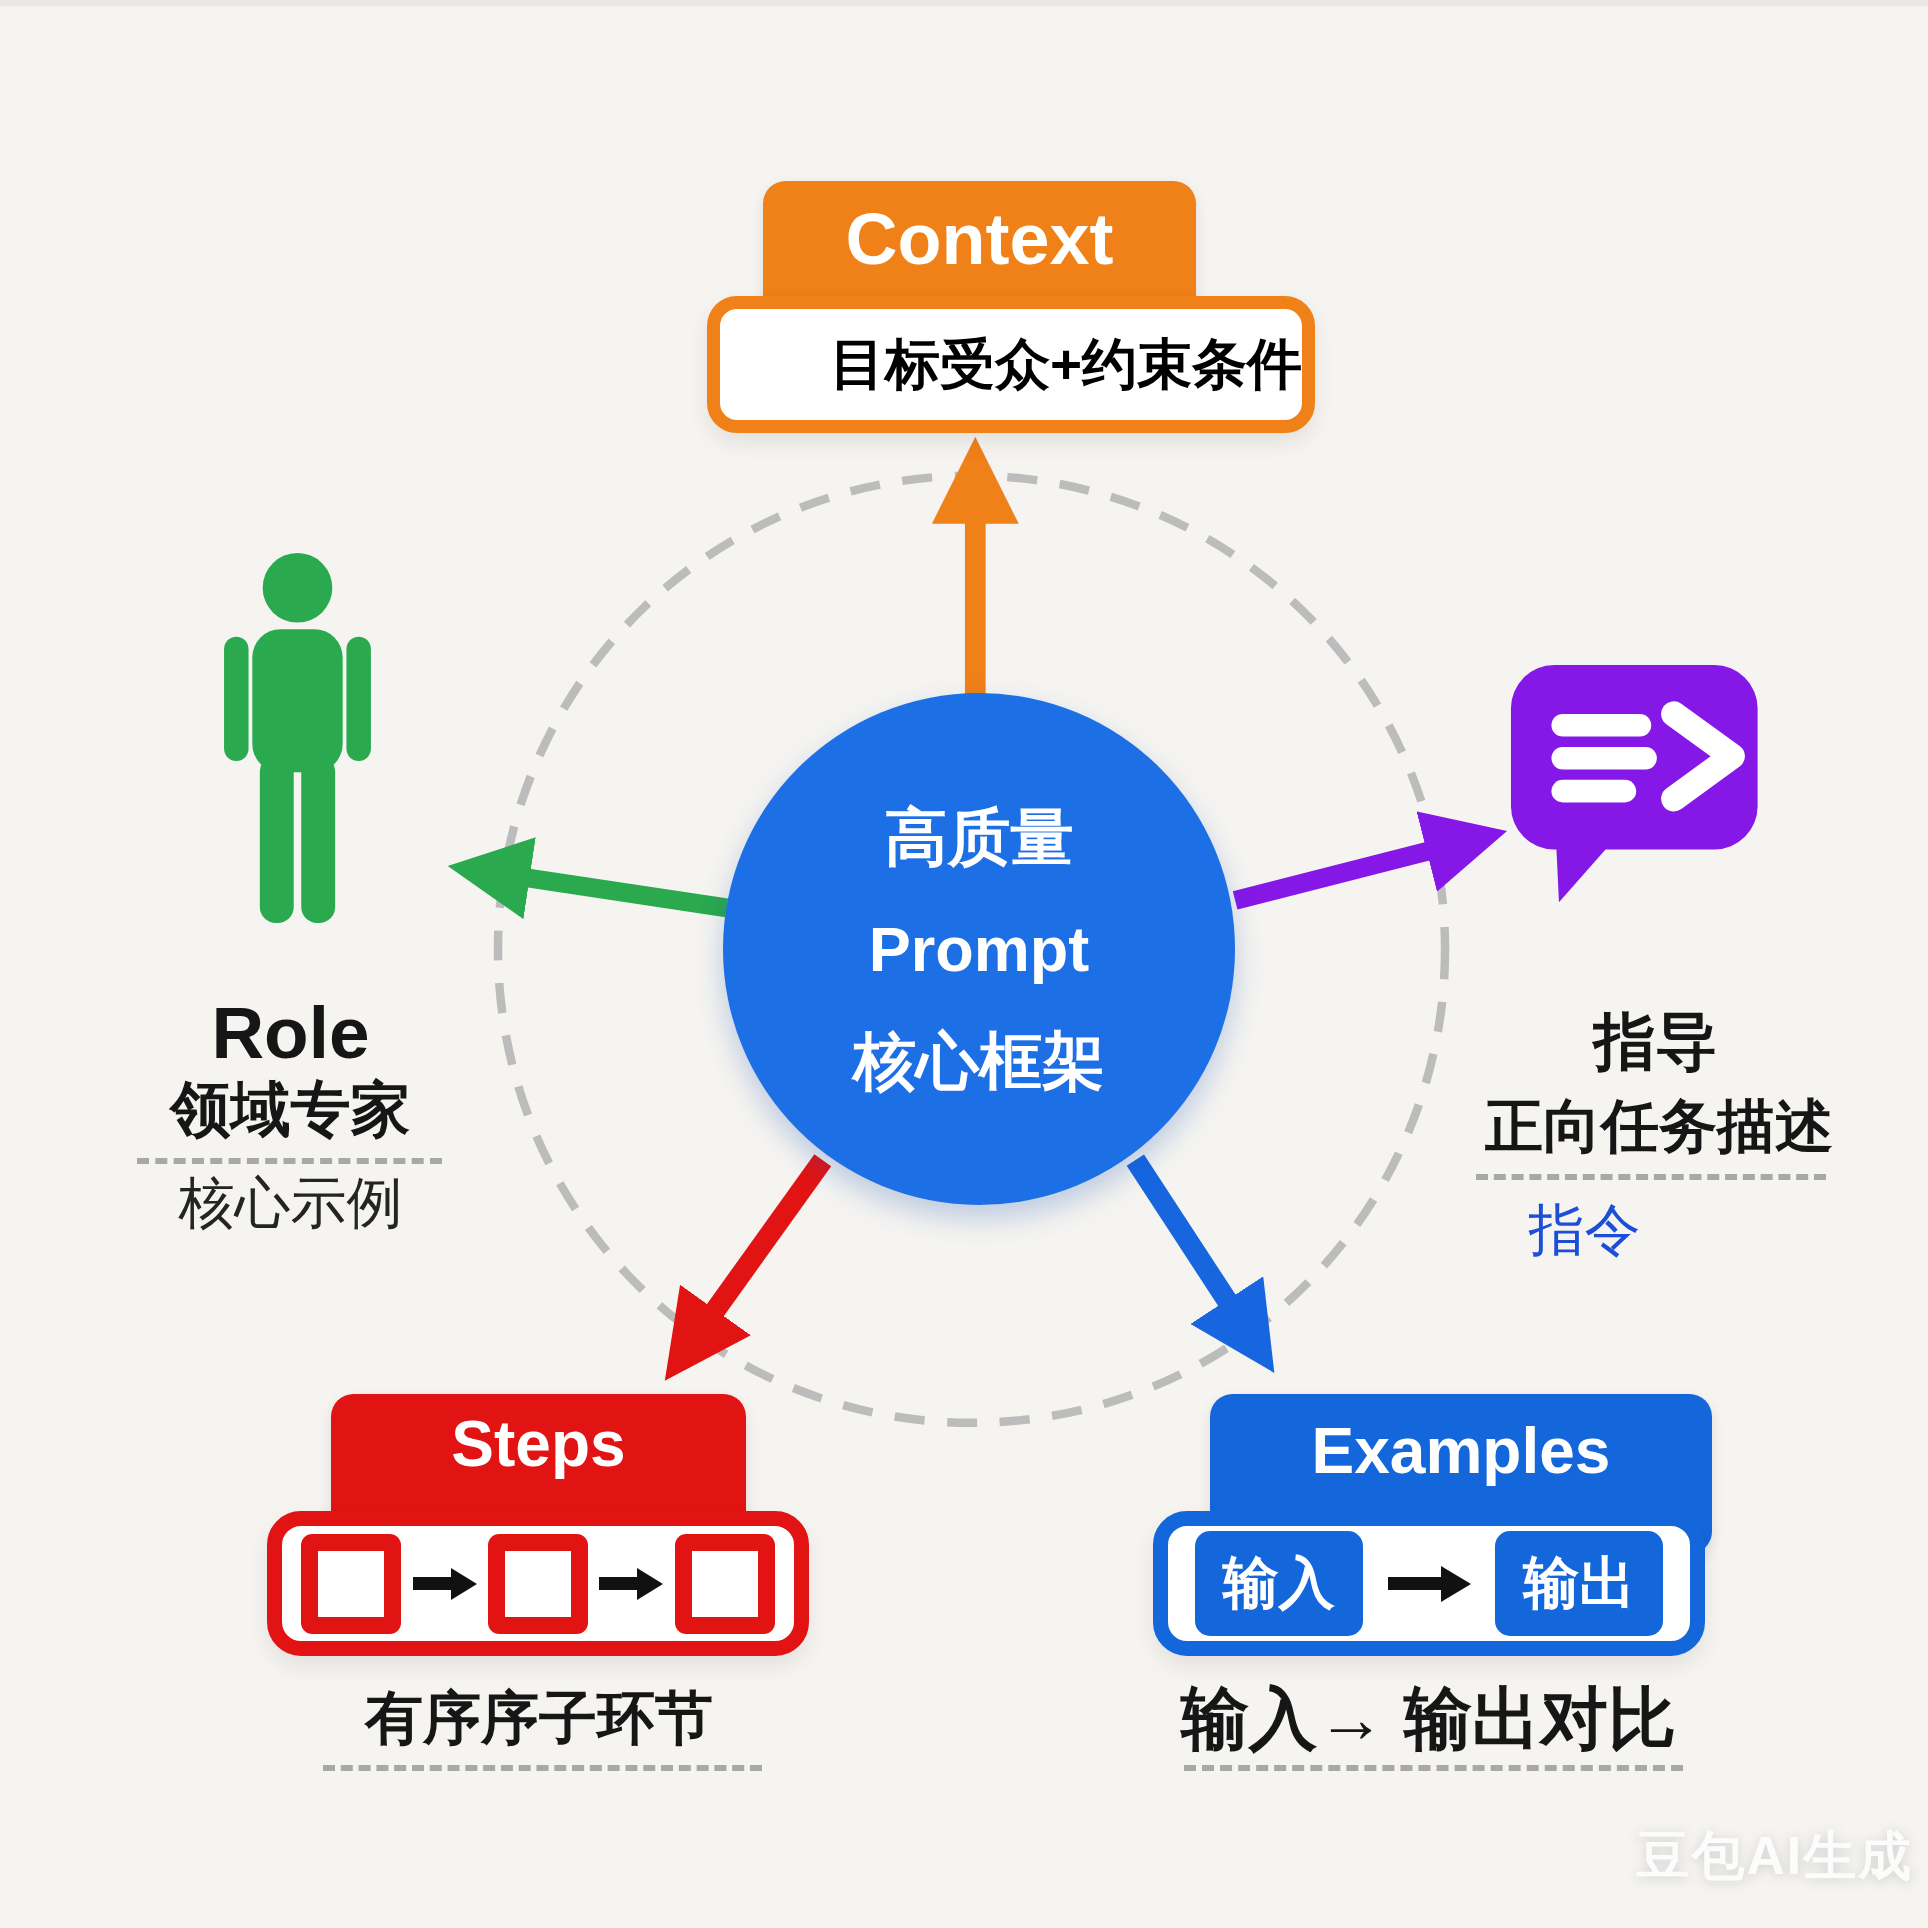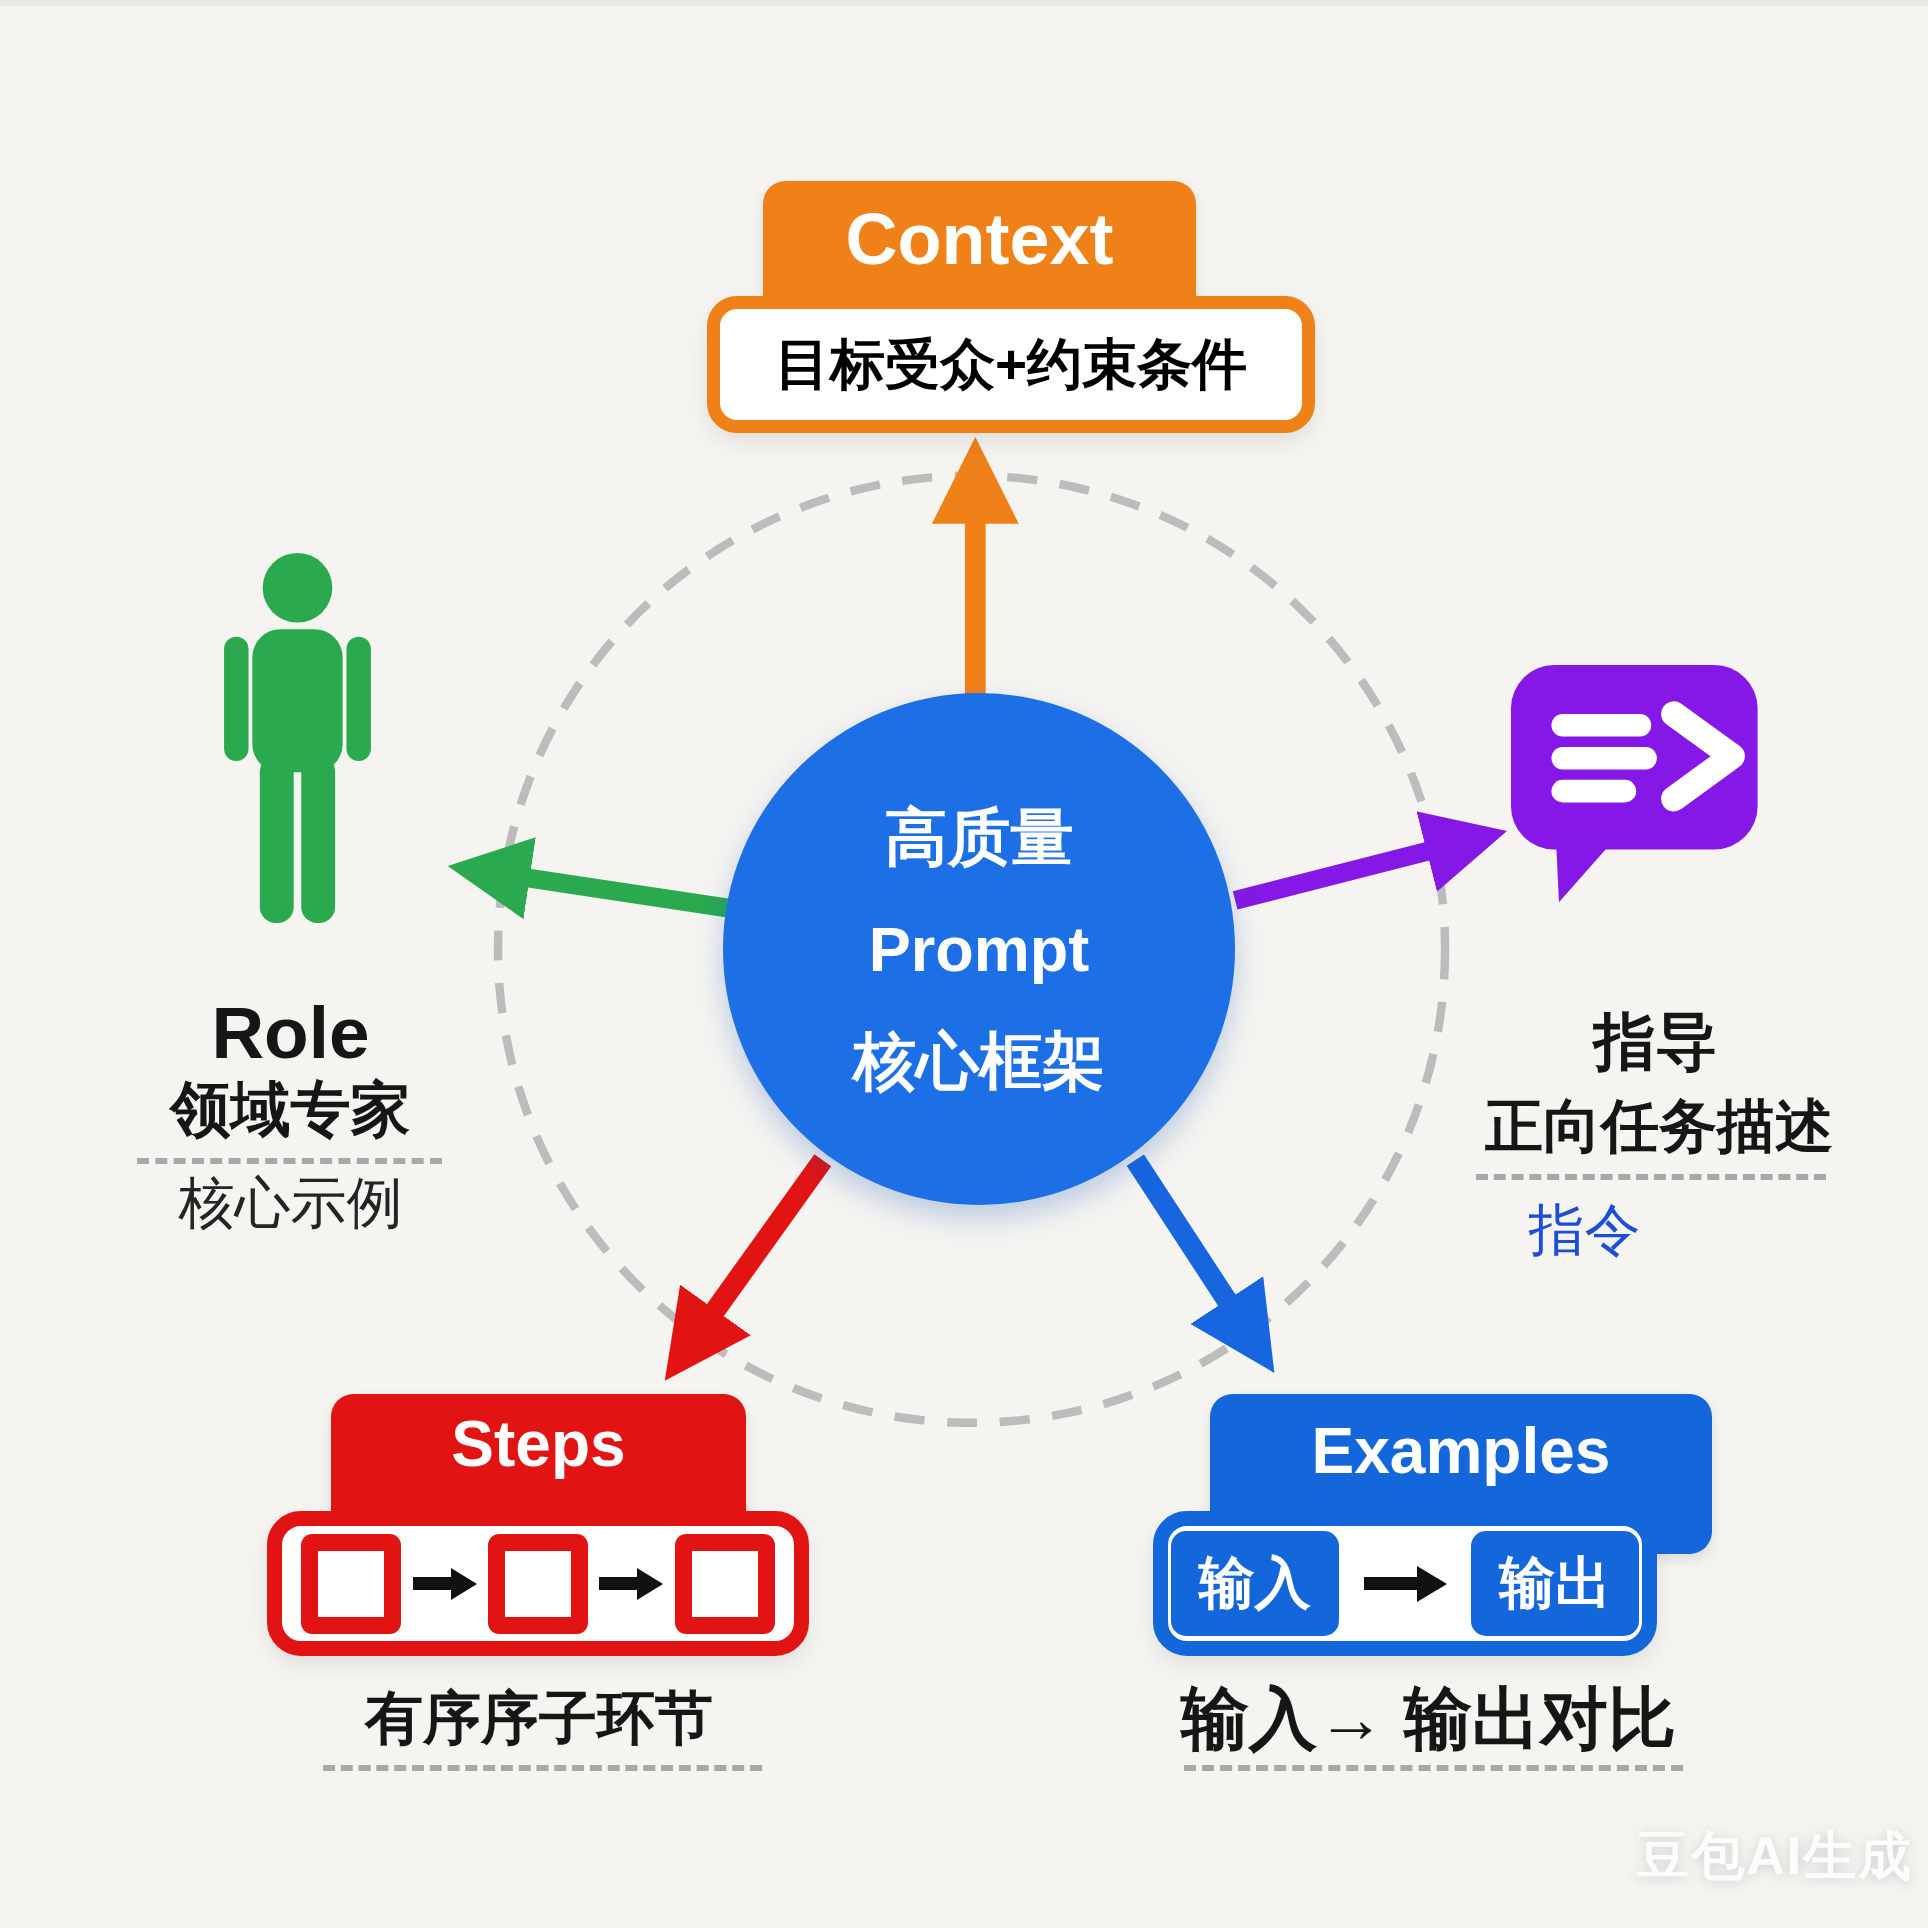--- a/index.html
+++ b/index.html
@@ -19,21 +19,21 @@
   }
   .bodybox{
     position:absolute;box-sizing:border-box;z-index:3;background:#fff;
     display:flex;justify-content:center;align-items:center;
     box-shadow:0 9.4px 21px rgba(0,0,0,.08);
   }
   .divider{position:absolute;border-top:6.6px dashed #a8a8a8;z-index:2;}
 
   
   .context-tab{left:763px;top:175px;width:433px;height:179px;background:#f08018;padding-top:19px;font-size:72px;line-height:79px;}
-  .context-body{left:707px;top:290px;width:608px;height:137px;border:13px solid #f08018;border-radius:30px;font-size:55px;font-weight:800;}
+  .context-body{left:707px;top:290px;width:608px;height:137px;border:13px solid #f08018;border-radius:30px;font-size:55px;font-weight:800;justify-content:flex-end;}
 
   
   .center-circle{
     position:absolute;left:723px;top:687px;width:512px;height:512px;border-radius:50%;
     background:#1c6fe4;z-index:2;display:flex;flex-direction:column;justify-content:center;align-items:center;
     color:#fff;font-weight:800;font-size:63px;line-height:112px;
     box-shadow:0 13px 28px rgba(20,80,180,.25);
   }
 
   
@@ -53,21 +53,21 @@
   .steps-body{left:267px;top:1505px;width:542px;height:145px;border:15px solid #e21313;border-radius:34px;gap:7.5px;}
   .step-square{width:100px;height:100px;border:17px solid #e21313;border-radius:11.3px;background:#fff;box-sizing:border-box;}
   .harrow{display:flex;align-items:center;margin:0 3.8px;}
   .harrow .shaft{width:38px;height:12.2px;background:#111;}
   .harrow .head{width:0;height:0;border-left:26px solid #111;border-top:16px solid transparent;border-bottom:16px solid transparent;}
   .steps-note{left:294px;top:1682px;width:490px;font-size:58px;line-height:60px;font-weight:800;}
   .steps-divider{left:323px;top:1759px;width:439px;}
 
   
   .examples-tab{left:1210px;top:1388px;width:502px;height:160px;background:#1467db;padding-top:22.6px;font-size:64px;line-height:68px;}
-  .examples-body{left:1153px;top:1505px;width:504px;height:145px;border:15px solid #1467db;border-radius:34px;gap:21px;}
+  .examples-body{left:1153px;top:1505px;width:552px;height:145px;border:15px solid #1467db;border-radius:34px;gap:21px;}
   .io-box{width:168px;height:105px;border-radius:15px;background:#1467db;color:#fff;display:flex;justify-content:center;align-items:center;font-size:56px;font-weight:800;}
   .io-arrow .shaft{width:53px;height:12.2px;}
   .io-arrow .head{border-left:30px solid #111;border-top:18px solid transparent;border-bottom:18px solid transparent;}
   .examples-note{left:1160px;top:1682px;width:537px;font-size:68px;line-height:60px;font-weight:800;}
   .examples-divider{left:1184px;top:1759px;width:499px;}
 
   
   .watermark{
     position:absolute;left:1612px;top:1815px;width:301px;z-index:4;
     font-size:53px;font-weight:800;letter-spacing:1.9px;color:rgba(253,253,253,.95);

